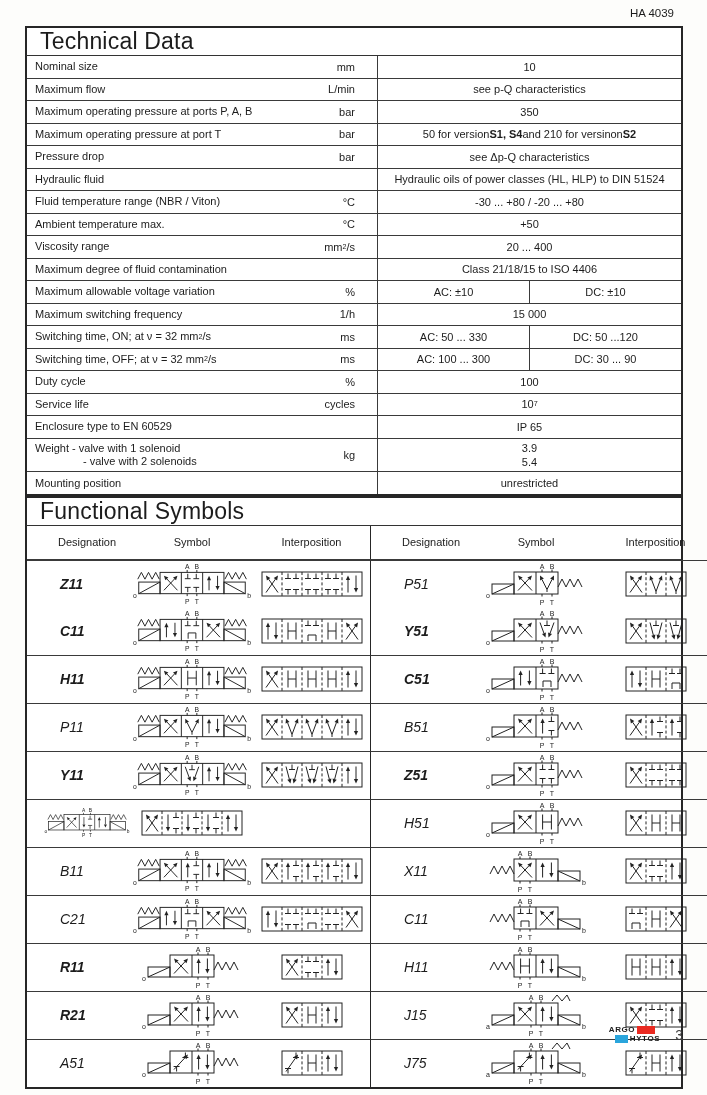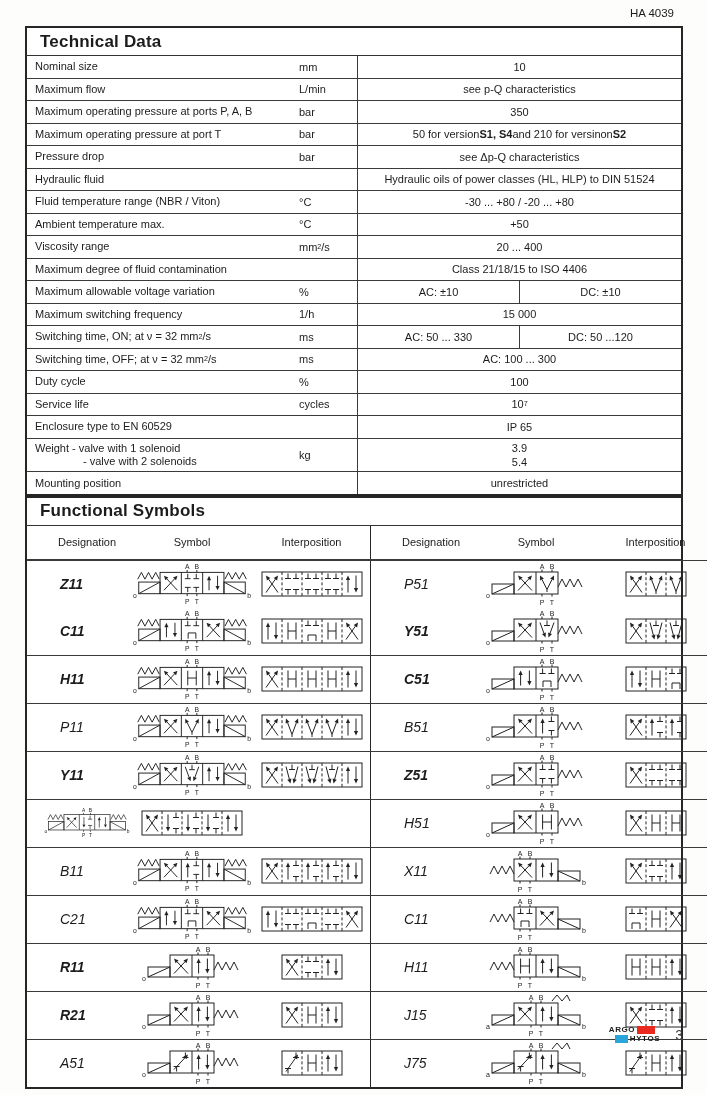--- a/index.html
+++ b/index.html
@@ -5,31 +5,31 @@
   html,body{margin:0;padding:0;}
   body{width:707px;height:1095px;position:relative;background:#fdfdfb;
        font-family:"Liberation Sans","DejaVu Sans",sans-serif;color:#1c1c1c;
        -webkit-font-smoothing:antialiased;overflow:hidden;}
   .doc-code{position:absolute;top:7px;right:33px;font-size:11.5px;}
   .sheet{position:absolute;left:25px;top:26px;width:658px;}
 
   
   .t-band{border:2px solid #262626;border-bottom:1px solid #333;height:27px;
           display:flex;align-items:center;padding-left:13px;background:#fff;}
-  .t-title{font-weight:bold;font-size:17px;letter-spacing:0.2px;}
+  .t-title{font-weight:normal;font-size:23px;letter-spacing:0.2px;}
 
   
   #td-rows{border:2px solid #262626;border-top:none;background:#fff;}
   .td-row{display:flex;min-height:21.5px;border-top:1px solid #3a3a3a;font-size:11px;}
   .td-row:first-child{border-top:none;}
   .td-label{flex:0 0 262px;display:flex;align-items:center;padding:2px 2px 2px 8px;line-height:1.15;}
   .td-label.two{flex-direction:column;align-items:flex-start;justify-content:center;}
   .td-label .indent{padding-left:48px;}
-  .td-unit{flex:0 0 56px;display:flex;align-items:center;justify-content:flex-start;
-           padding-right:2px;border-right:1px solid #3a3a3a;}
+  .td-unit{flex:0 0 56px;display:flex;align-items:center;justify-content:flex-end;
+           padding-right:22px;border-right:1px solid #3a3a3a;}
   .td-value{flex:1;display:flex;align-items:center;justify-content:center;text-align:center;padding:2px 4px;}
   .td-value.split{padding:0;align-items:stretch;}
   .td-value.split .vcell{flex:1;display:flex;align-items:center;justify-content:center;}
   .td-value.split .vcell + .vcell{border-left:1px solid #3a3a3a;}
   .td-value.stack{flex-direction:column;justify-content:flex-start;line-height:1.3;}
   sup{font-size:0.65em;vertical-align:super;line-height:0;}
   b,.bseg{font-weight:bold;}
 
   
   #fs-table{border:2px solid #262626;border-top:none;background:#fff;}
@@ -229,20 +229,23 @@
           <sup>2</sup>
           <span>/s</span>
         </div>
         <div class="td-unit">
           <span>ms</span>
         </div>
         <div class="td-value split">
           <div class="vcell">
             <span>AC: 100 ... 300</span>
           </div>
+          <div class="vcell">
+            <span>DC: 30 ... 90</span>
+          </div>
         </div>
       </div>
       <div class="td-row">
         <div class="td-label">
           <span>Duty cycle</span>
         </div>
         <div class="td-unit">
           <span>%</span>
         </div>
         <div class="td-value">

